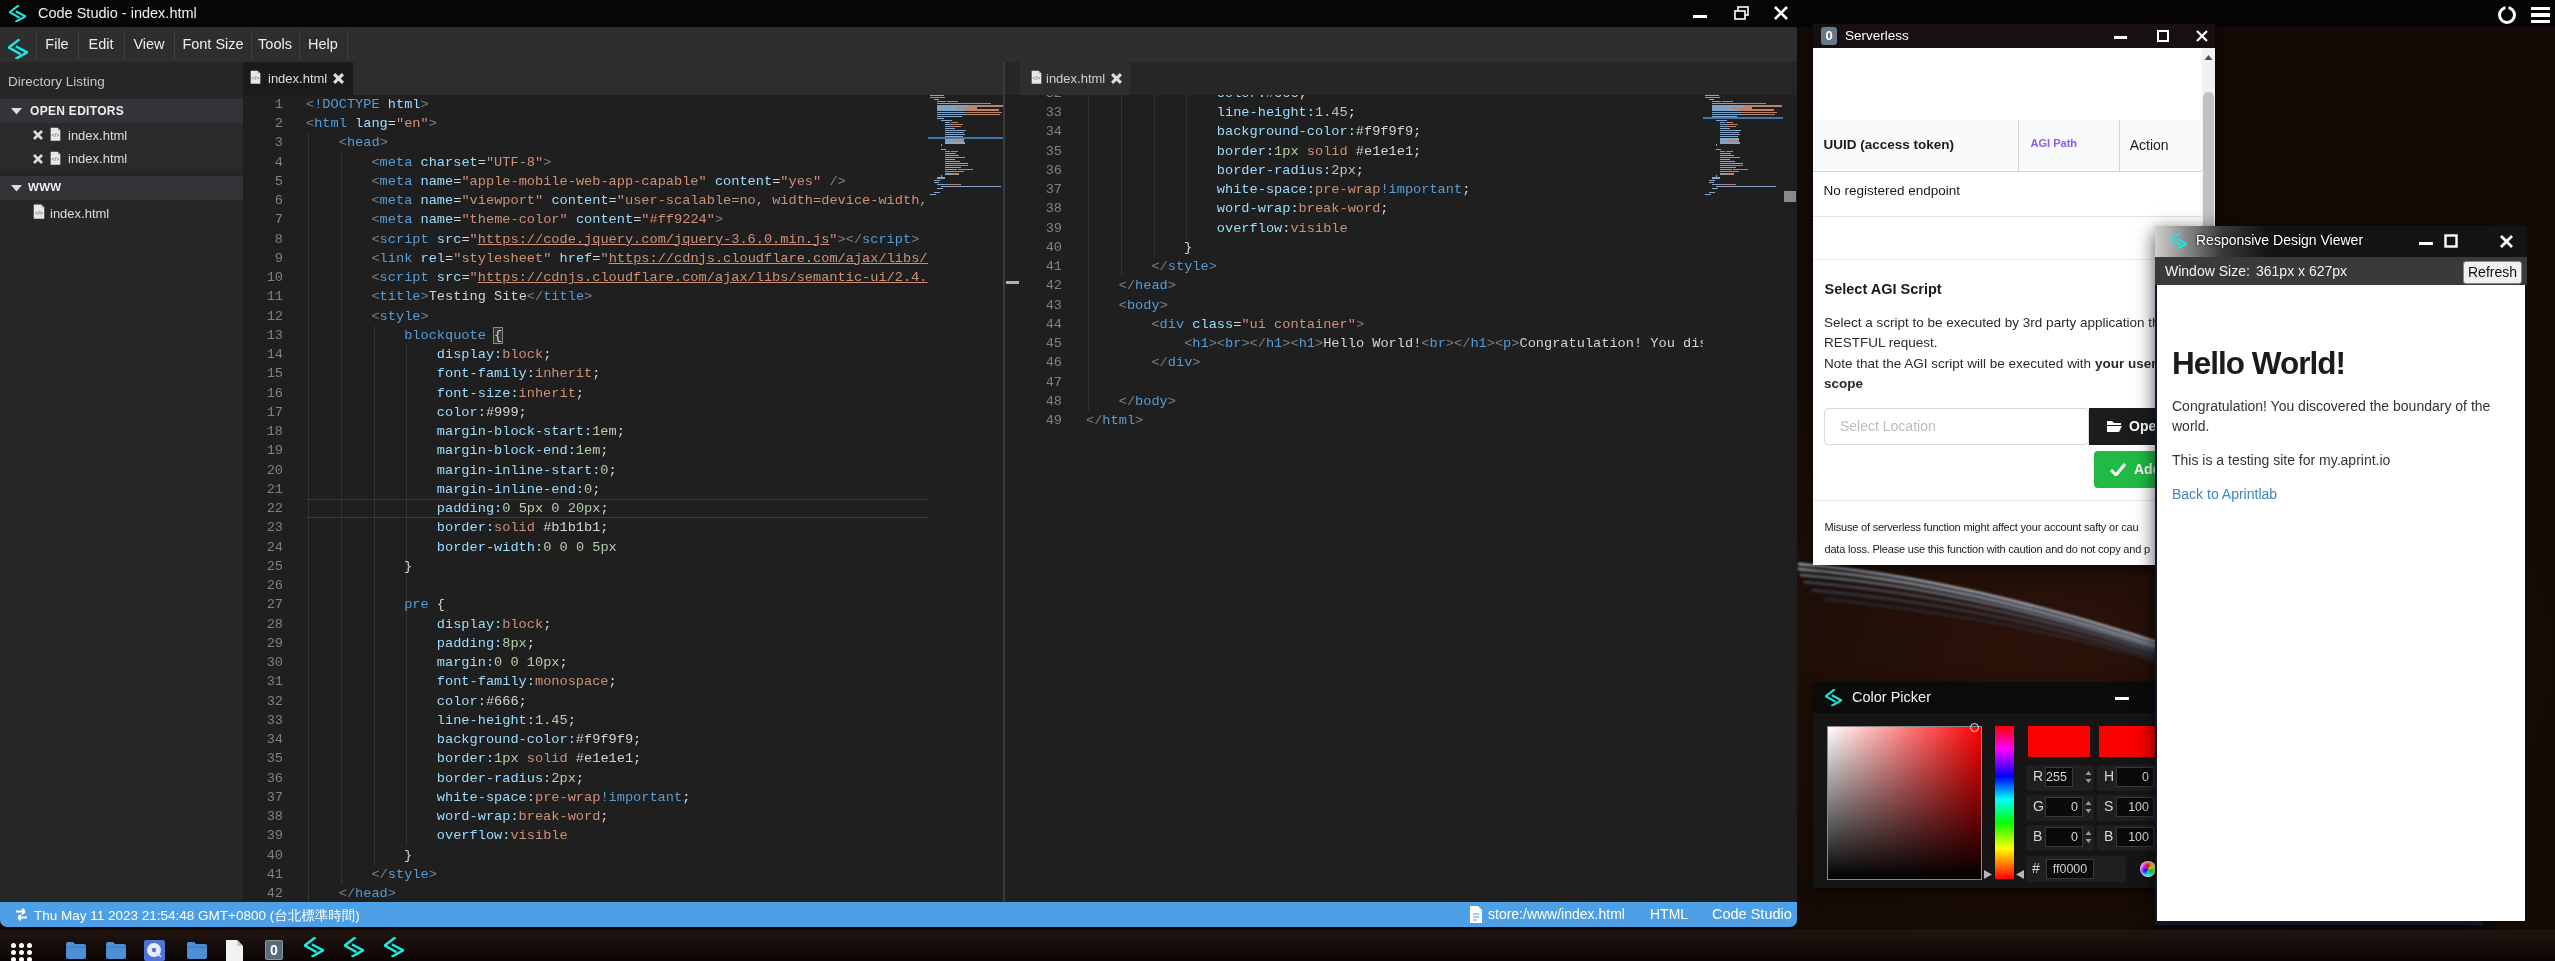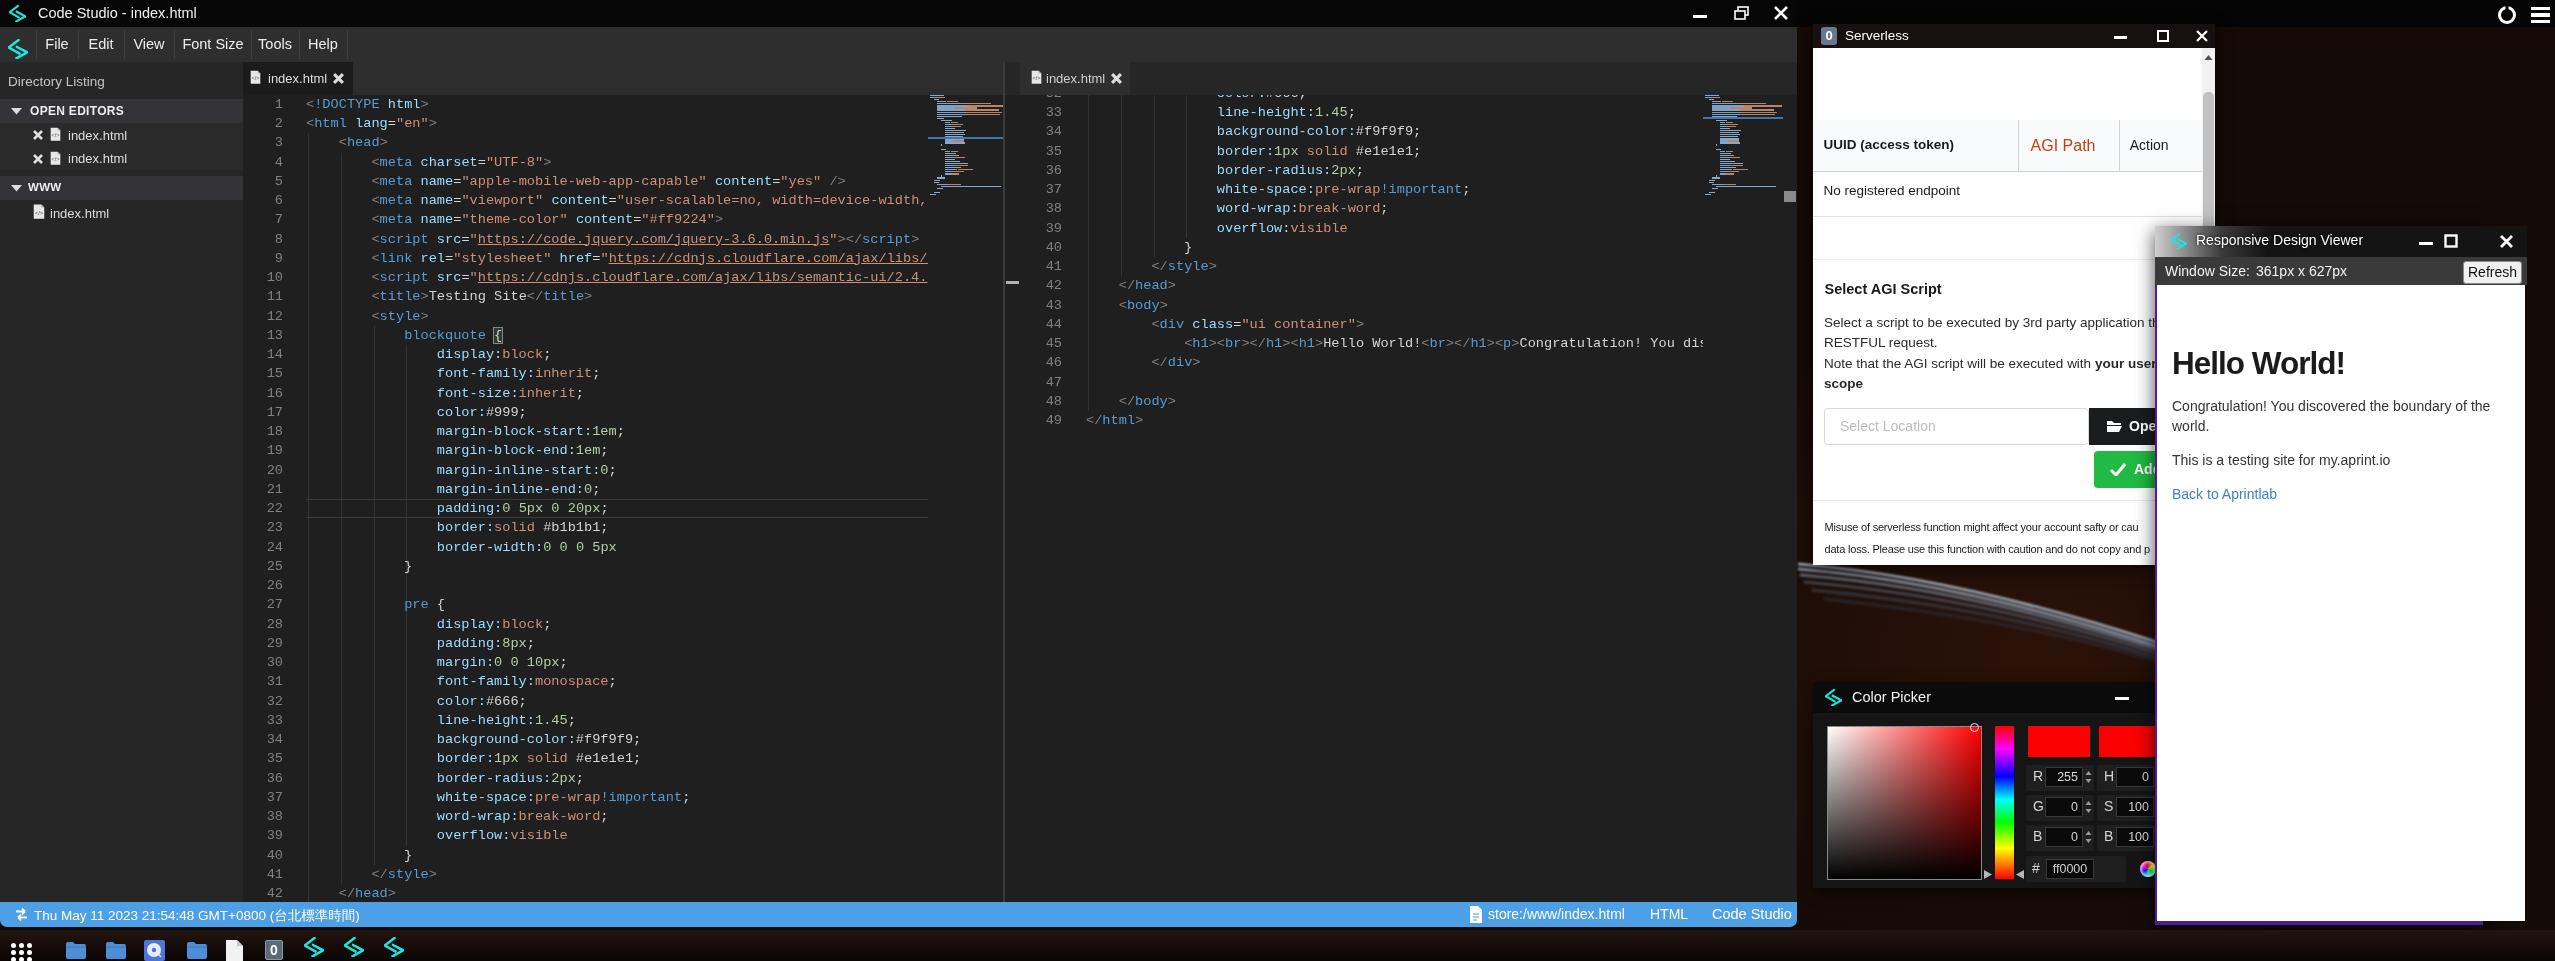--- a/index.html
+++ b/index.html
@@ -443,21 +443,21 @@
 <div class="abs" style="left:301px;top:12px;width:13px;height:2.5px;background:#fff"></div>
 <svg class="abs" style="left:344px;top:6px" width="12" height="12" viewBox="0 0 12 12">
           <rect x="1" y="1" width="10" height="10" fill="none" stroke="#fff" stroke-width="2"></rect>
         </svg>
 <svg class="abs" style="left:383px;top:6px" width="12" height="12" viewBox="0 0 12 12">
           <path d="M1 1 L11 11 M11 1 L1 11" stroke="#fff" stroke-width="2.2"></path>
         </svg>
 </div>
 <div class="abs" style="left:0;top:95.5px;width:389px;height:52px;background:#f9fafb;border-bottom:1px solid #d4d4d5">
 <div class="abs" style="left:10.5px;top:17px;font-size:13.5px;font-weight:bold;color:#1a1a1a">UUID (access token)</div>
-<div class="abs" style="left:217.6px;top:17px;font-size:16px;font-weight:normal;color:#c2410c">AGI Path</div>
+<div class="abs" style="left:217.6px;top:17px;font-size:11px;font-weight:bold;color:#8b5cf6">AGI Path</div>
 <div class="abs" style="left:316.7px;top:17px;font-size:14px;font-weight:normal;color:#1a1a1a">Action</div>
 <div class="abs" style="left:205.3px;top:0;width:1px;height:52px;background:#d4d4d5"></div>
 <div class="abs" style="left:305.8px;top:0;width:1px;height:52px;background:#d4d4d5"></div>
 </div>
 <div class="abs" style="left:10.5px;top:159px;font-size:13.5px;color:#1a1a1a">No registered endpoint</div>
 <div class="abs" style="left:0;top:192px;width:389px;height:1px;background:#e2e2e2"></div>
 <div class="abs" style="left:0;top:235px;width:402px;height:1px;background:#ececec"></div>
 <div class="abs" style="left:11.5px;top:257px;font-size:14.5px;font-weight:bold;color:#1a1a1a">Select AGI Script</div>
 <div class="abs" style="left:11px;top:289px;width:600px;font-size:13.5px;line-height:20.3px;color:#2a2a2a;white-space:nowrap">Select a script to be executed by 3rd party application th<br>RESTFUL request.<br>Note that the AGI script will be executed with <b>your user</b><br><b>scope</b></div>
 <div class="abs" style="left:11px;top:384px;width:265px;height:37px;border:1px solid #d8d8d8;border-radius:4px">
@@ -502,21 +502,21 @@
 <svg class="abs" style="left:171px;top:188px" width="8" height="9" viewBox="0 0 8 9">
         <path d="M0 0 L8 4.5 L0 9z" fill="#b5b5b5"></path>
       </svg>
 <svg class="abs" style="left:203px;top:188px" width="8" height="9" viewBox="0 0 8 9">
         <path d="M8 0 L0 4.5 L8 9z" fill="#b5b5b5"></path>
       </svg>
 <div class="abs" style="left:215px;top:44px;width:62px;height:31px;background:#fb0000"></div>
 <div class="abs" style="left:286px;top:44px;width:61px;height:31px;background:#fb0000"></div>
 <div class="abs" style="left:213px;top:83px;width:68px;height:26px;background:#1f1f1f;border-radius:3px"></div>
 <div class="abs" style="left:220px;top:86px;font-size:14px;color:#d5d5d5">R</div>
-<div class="abs" style="left:232px;top:85px;width:38px;height:20px;background:#0a0a0a;border:1px solid #383838;color:#d5d5d5;font-size:12.5px;text-align:right;padding:2px 4px 7px 0">255</div>
+<div class="abs" style="left:232px;top:85px;width:28px;height:20px;background:#0a0a0a;border:1px solid #383838;color:#d5d5d5;font-size:12.5px;padding:2px 4px 7px 0">255</div>
 <svg class="abs" style="left:272px;top:87px" width="7" height="16" viewBox="0 0 7 16">
         <path d="M0.5 6 L3.5 2 L6.5 6z M0.5 10 L3.5 14 L6.5 10z" fill="#999"></path>
       </svg>
 <div class="abs" style="left:284px;top:83px;width:63px;height:26px;background:#1f1f1f;border-radius:3px"></div>
 <div class="abs" style="left:291px;top:86px;font-size:14px;color:#d5d5d5">H</div>
 <div class="abs" style="left:303px;top:85px;width:38px;height:20px;background:#0a0a0a;border:1px solid #383838;color:#d5d5d5;font-size:12.5px;text-align:right;padding:2px 4px 0 0">0</div>
 <svg class="abs" style="left:343px;top:87px" width="7" height="16" viewBox="0 0 7 16">
         <path d="M0.5 6 L3.5 2 L6.5 6z M0.5 10 L3.5 14 L6.5 10z" fill="#999"></path>
       </svg>
 <div class="abs" style="left:213px;top:113px;width:68px;height:26px;background:#1f1f1f;border-radius:3px"></div>
@@ -541,21 +541,21 @@
 <div class="abs" style="left:291px;top:146px;font-size:14px;color:#d5d5d5">B</div>
 <div class="abs" style="left:303px;top:145px;width:38px;height:20px;background:#0a0a0a;border:1px solid #383838;color:#d5d5d5;font-size:12.5px;text-align:right;padding:2px 4px 0 0">100</div>
 <svg class="abs" style="left:343px;top:147px" width="7" height="16" viewBox="0 0 7 16">
         <path d="M0.5 6 L3.5 2 L6.5 6z M0.5 10 L3.5 14 L6.5 10z" fill="#999"></path>
       </svg>
 <div class="abs" style="left:213px;top:174px;width:100px;height:26px;background:#1f1f1f;border-radius:3px"></div>
 <div class="abs" style="left:219px;top:178px;font-size:14px;color:#d5d5d5">#</div>
 <div class="abs" style="left:233px;top:177px;width:48px;height:20px;background:#0a0a0a;border:1px solid #383838;color:#cfcfcf;font-size:12.5px;text-align:center;padding-top:2px">ff0000</div>
 <div class="abs" style="left:327px;top:179px;width:16px;height:16px;border-radius:50%;background:conic-gradient(#f00,#ff0,#0f0,#0ff,#00f,#f0f,#f00);box-shadow:inset 0 0 3px 2px rgba(255,255,255,.75)"></div>
 </div>
-<div class="abs" style="left:2155px;top:226px;width:328px;height:699px;background:#4c1d95;box-shadow:0 5px 18px rgba(0,0,0,.7)">
+<div class="abs" style="left:2155px;top:226px;width:328px;height:699px;background:#0f172a;box-shadow:0 5px 18px rgba(0,0,0,.7)">
 <div class="abs" style="left:0;top:0;width:372px;height:31px;background:linear-gradient(to right,#cfcfcf 0%,#3a3a3a 18%,#141414 30%,#141414 100%)">
 <svg viewBox="0 0 24 24" width="16" height="16" style="position:absolute;left:16px;top:7px">
           <g fill="none" stroke="#1be7df" stroke-width="3" stroke-linecap="square">
             <polyline points="12.6,1.2 1,10.2 13.7,17.5"></polyline>
             <polyline points="10.9,9.6 23,16 10.3,23.2"></polyline>
           </g>
         </svg>
 <div class="abs" style="left:41px;top:6px;font-size:14px;color:#fff;text-shadow:0 0 3px #000">Responsive Design Viewer</div>
 <div class="abs" style="left:264px;top:16px;width:14px;height:3px;background:#fff"></div>
 <svg class="abs" style="left:289px;top:8px" width="14" height="14" viewBox="0 0 14 14">

